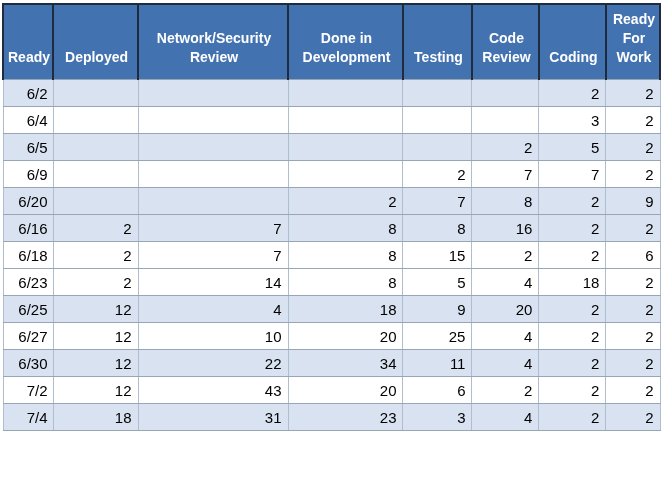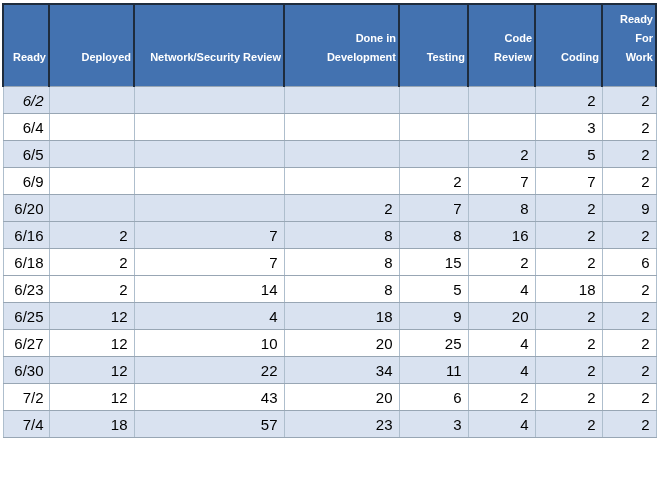--- a/index.html
+++ b/index.html
@@ -24,27 +24,27 @@
   col.c1 { width: 85px; }
   col.c2 { width: 150px; }
   col.c3 { width: 115px; }
   col.c4 { width: 69px; }
   col.c5 { width: 67px; }
   col.c6 { width: 67px; }
   col.c7 { width: 54px; }
   th {
     background: var(--header-bg, #4372b0);
     color: var(--header-text, #ffffff);
-    font-size: 11px;
+    font-size: 14px;
     font-weight: bold;
-    text-align: right;
+    text-align: center;
     vertical-align: bottom;
     line-height: 19px;
     height: 60px;
-    padding: 2px 2px 19px 4px;
+    padding: 2px 2px 12px 4px;
     border: 2px solid var(--header-border, #1e2c3d);
     border-bottom: 1px solid var(--row-border, #98a6b4);
   }
   td {
     font-size: 15px;
     color: var(--text, #000000);
     text-align: right;
     height: 26px;
     padding: 0 6px 0 0;
     background: #ffffff;
@@ -80,21 +80,21 @@
         <th>Network/Security Review</th>
         <th>Done in Development</th>
         <th>Testing</th>
         <th>Code Review</th>
         <th>Coding</th>
         <th>Ready For Work</th>
       </tr>
     </thead>
     <tbody>
         <tr class="alt">
-          <td style="padding-right: 5px; font-style: italic;">6/2</td>
+          <td style="padding-right: 5px;">6/2</td>
           <td></td>
           <td></td>
           <td></td>
           <td></td>
           <td></td>
           <td>2</td>
           <td>2</td>
         </tr>
         <tr>
           <td style="padding-right: 5px;">6/4</td>
@@ -202,21 +202,21 @@
           <td>43</td>
           <td>20</td>
           <td>6</td>
           <td>2</td>
           <td>2</td>
           <td>2</td>
         </tr>
         <tr class="alt">
           <td style="padding-right: 5px;">7/4</td>
           <td>18</td>
-          <td>57</td>
+          <td>31</td>
           <td>23</td>
           <td>3</td>
           <td>4</td>
           <td>2</td>
           <td>2</td>
         </tr>
       </tbody>
   </table>
 </div>
 

